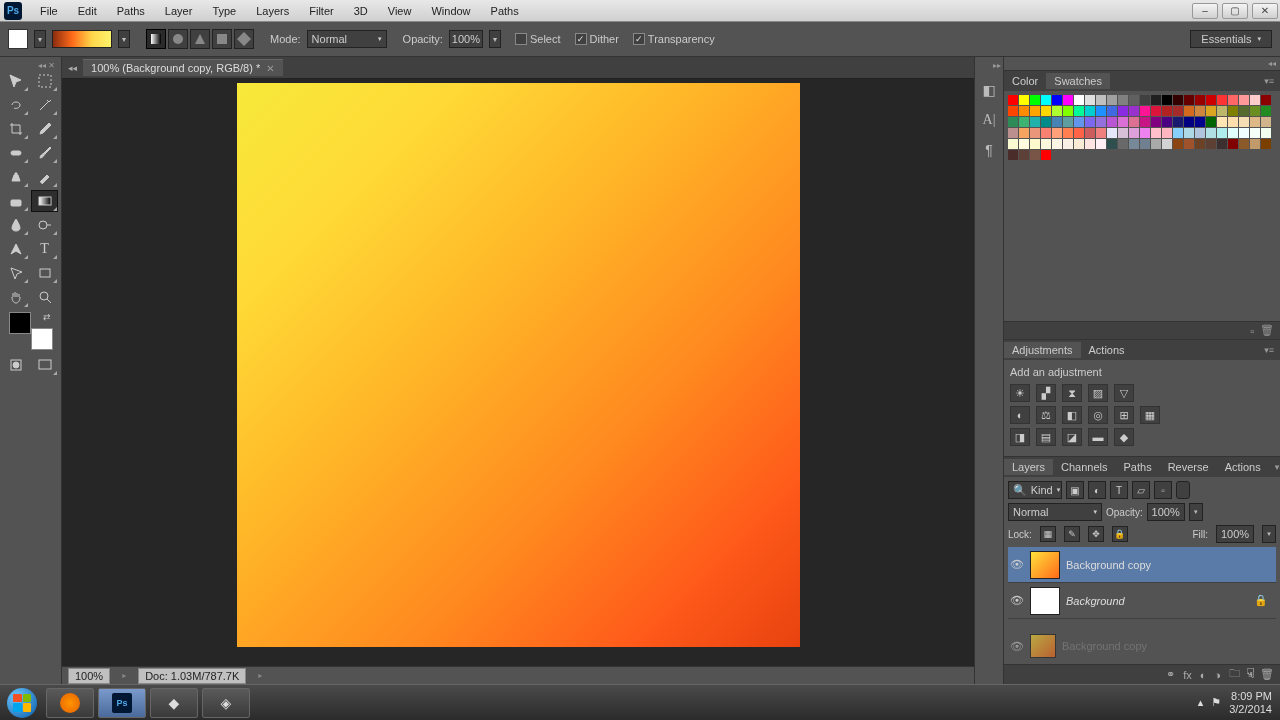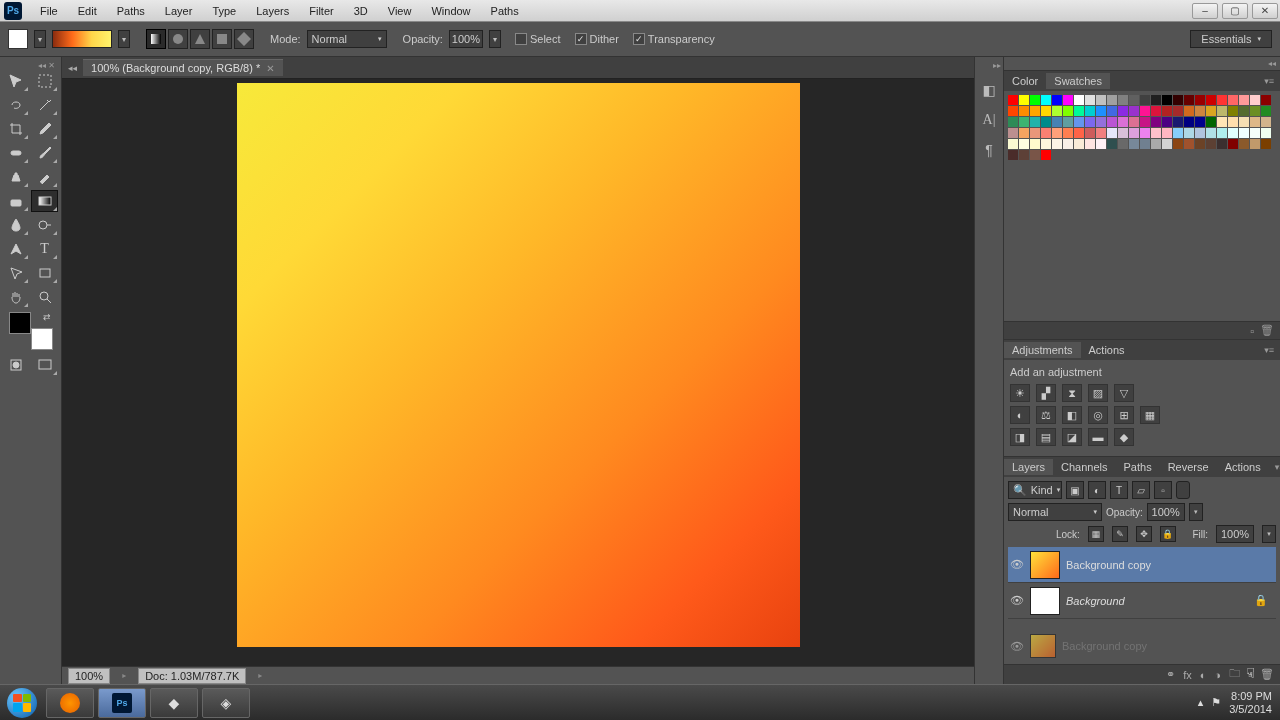--- a/index.html
+++ b/index.html
@@ -83,21 +83,21 @@
 .layers-body{padding:4px;}
 .lrow1{display:flex;align-items:center;gap:4px;margin-bottom:4px;}
 .kind-sel{width:54px;height:18px;background:#404040;border:1px solid #222;color:#ccc;display:flex;align-items:center;padding:0 4px;gap:4px;}
 .ftype{width:18px;height:18px;background:#404040;border:1px solid #222;display:flex;align-items:center;justify-content:center;color:#ccc;font-size:10px;}
 .toggle-sw{width:14px;height:18px;background:#404040;border:1px solid #222;border-radius:3px;}
 .lrow2{display:flex;align-items:center;gap:4px;margin-bottom:4px;}
 .blend-sel{width:94px;height:18px;background:#404040;border:1px solid #222;color:#ccc;padding:0 4px;display:flex;align-items:center;justify-content:space-between;}
 .sm-lbl{color:#ccc;font-size:10px;}
 .opa-box{width:38px;height:18px;background:#404040;border:1px solid #222;color:#ccc;display:flex;align-items:center;justify-content:center;}
 .dd-sm{width:14px;height:18px;background:#404040;border:1px solid #222;display:flex;align-items:center;justify-content:center;color:#bbb;font-size:7px;}
-.lock-row{display:flex;align-items:center;gap:8px;margin-bottom:4px;margin-left:48px;}
+.lock-row{display:flex;align-items:center;gap:8px;margin-bottom:4px;}
 .lock-ic{width:16px;height:16px;background:#404040;border:1px solid #222;display:flex;align-items:center;justify-content:center;color:#ccc;font-size:9px;}
 
 .layer-list{}
 .layer{display:flex;align-items:center;height:36px;border-bottom:1px solid #404040;gap:6px;padding:0 2px;}
 .layer.selected{background:#5a7aa8;}
 .eye{width:14px;height:14px;color:#ccc;display:flex;align-items:center;justify-content:center;}
 .thumb{width:30px;height:28px;border:1px solid #222;}
 .thumb.grad{background:linear-gradient(135deg,#ffe23a,#ff6a1a);}
 .thumb.white{background:#fff;}
 .lname{color:#ddd;}
@@ -660,16 +660,16 @@
   <div class="tbtn active">
       <span style="width:20px;height:20px;background:#001733;color:#4fa8e8;display:flex;align-items:center;justify-content:center;font-size:9px;font-weight:bold;border-radius:2px">Ps</span>
     </div>
   <div class="tbtn">◆</div>
   <div class="tbtn">◈</div>
   <div class="tray">
     <span>▴</span>
     <span>⚑</span>
     <div class="clock">
       <div>8:09 PM</div>
-      <div>3/5/2014</div>
+      <div>3/2/2014</div>
     </div>
   </div>
 </div>
 
 </body></html>

